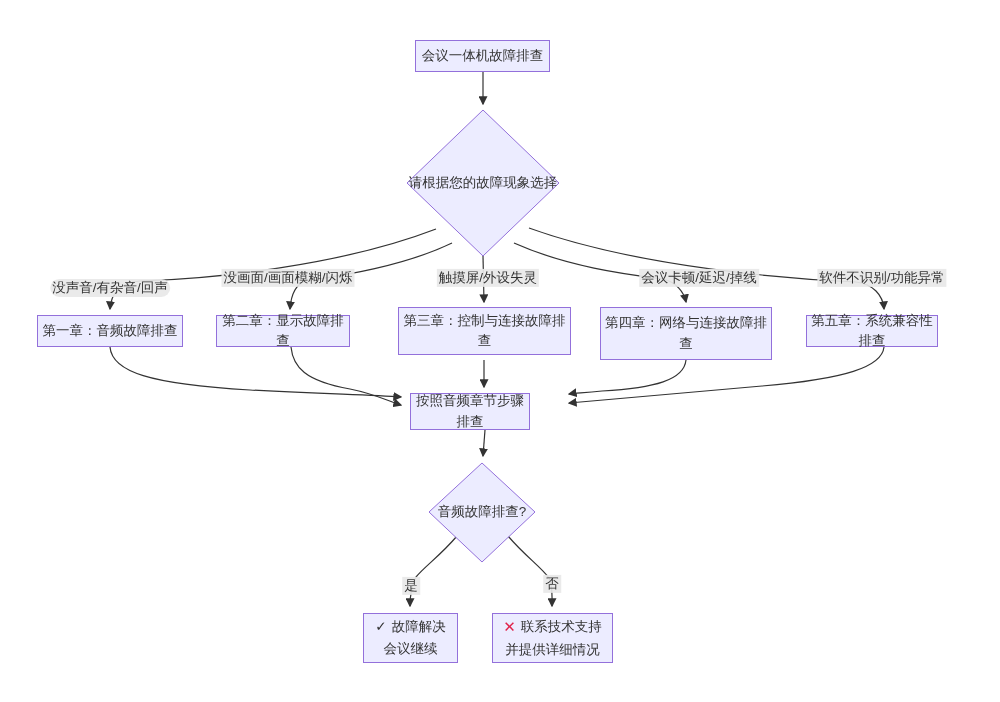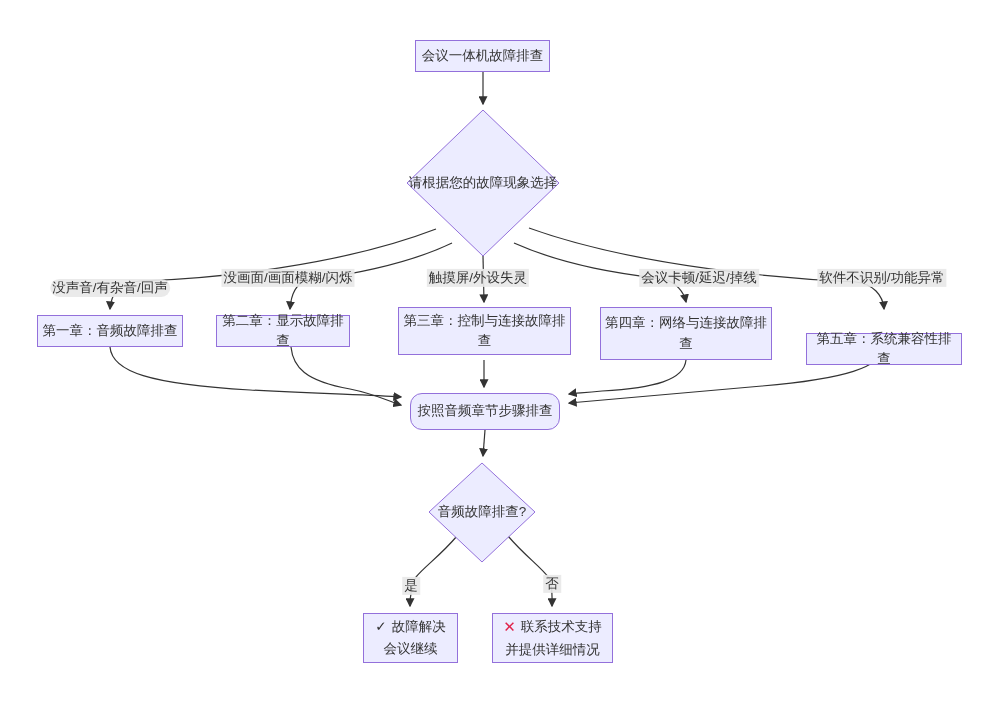--- a/index.html
+++ b/index.html
@@ -63,41 +63,41 @@
   </svg>
 
   <div class="box" style="left:415px;top:40px;width:135px;height:32px;">
     <span>会议一体机故障排查</span>
   </div>
 
   <div class="diamond-label" style="left:483px;top:183px;">请根据您的故障现象选择</div>
 
   <div class="edge-label" style="left:110px;top:288px;border-radius:9px;">没声音/有杂音/回声</div>
   <div class="edge-label" style="left:288px;top:278px;">没画面/画面模糊/闪烁</div>
-  <div class="edge-label" style="left:478px;top:278px;">触摸屏/外设失灵</div>
+  <div class="edge-label" style="left:488px;top:278px;">触摸屏/外设失灵</div>
   <div class="edge-label" style="left:699px;top:278px;">会议卡顿/延迟/掉线</div>
   <div class="edge-label" style="left:882px;top:278px;">软件不识别/功能异常</div>
 
   <div class="box" style="left:37px;top:315px;width:146px;height:32px;">
     <span>第一章：音频故障排查</span>
   </div>
   <div class="box" style="left:216px;top:315px;width:134px;height:32px;">
     <span>第二章：显示故障排查</span>
   </div>
   <div class="box" style="left:398px;top:307px;width:173px;height:48px;">
     <span>第三章：控制与连接故障排查</span>
   </div>
   <div class="box" style="left:600px;top:307px;width:172px;height:53px;">
     <span>第四章：网络与连接故障排查</span>
   </div>
-  <div class="box" style="left:806px;top:333px;width:156px;height:32px;">
+  <div class="box" style="left:806px;top:315px;width:132px;height:32px;">
     <span>第五章：系统兼容性排查</span>
   </div>
 
-  <div class="box" style="left:410px;top:393px;width:150px;height:37px;border-radius:12px;">
+  <div class="box" style="left:410px;top:393px;width:120px;height:37px;">
     <span>按照音频章节步骤排查</span>
   </div>
 
   <div class="diamond-label" style="left:482px;top:512px;">音频故障排查?</div>
 
   <div class="edge-label" style="left:411px;top:586px;">是</div>
   <div class="edge-label" style="left:552px;top:584px;">否</div>
 
   <div class="box two-line" style="left:363px;top:613px;width:95px;height:50px;">
     <div class="row">

